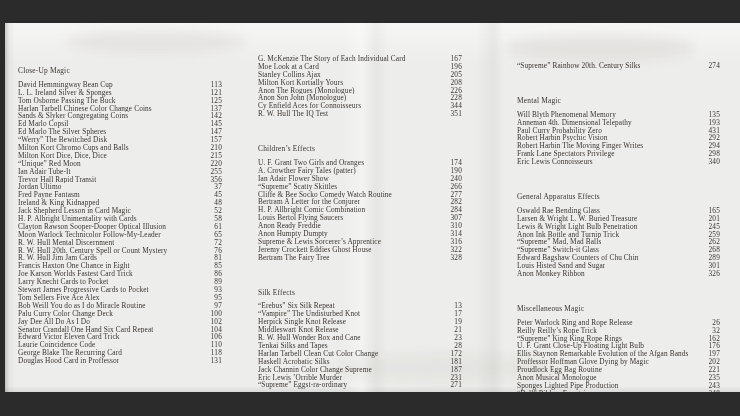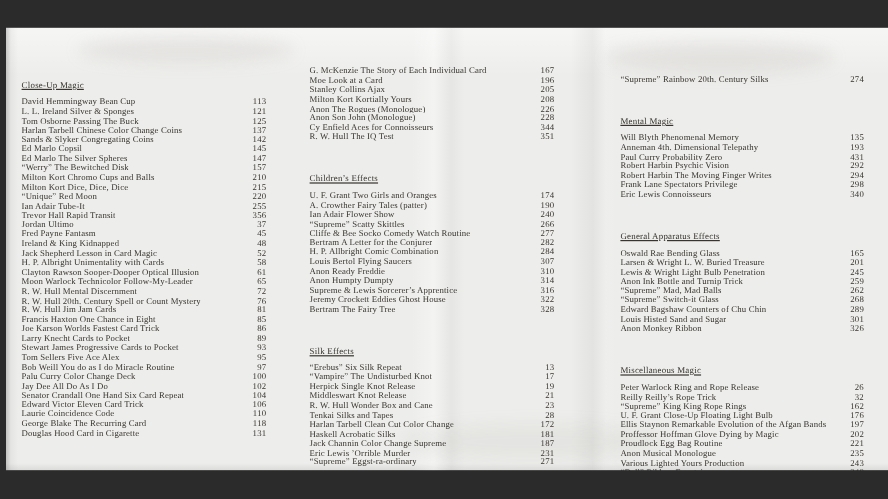--- a/index.html
+++ b/index.html
@@ -37,21 +37,21 @@
   #ghost-2{left:500px;top:12px;width:190px;height:26px;}
   #ghost-3{left:330px;top:330px;width:220px;height:30px;background:rgba(160,158,150,0.10);}
 
   .toc-col{position:absolute;color:var(--ink);}
   #col-left  {left:13px; top:44px; width:204px;}
   #col-mid   {left:253px;top:32px; width:204px;}
   #col-right {left:512px;top:39px; width:203px;}
 
   .toc-heading{
     font-size:7.4px;line-height:7.9px;height:7.9px;
-    letter-spacing:0.2px;margin:27px 0 6px 0;white-space:nowrap;text-decoration:underline;
+    letter-spacing:0.2px;margin:27px 0 6px 0;white-space:nowrap;
   }
   .toc-heading:first-child{margin-top:0;}
   .toc-row{
     display:flex;justify-content:space-between;align-items:baseline;
     font-size:7.3px;line-height:7.9px;height:7.9px;white-space:nowrap;
   }
   .toc-row .t{letter-spacing:0.12px;overflow:hidden;}
   .toc-row .p{letter-spacing:0.2px;padding-left:6px;}
 </style>
 </head>
@@ -199,21 +199,21 @@
         </div>
         <div class="toc-row">
           <span class="t">Laurie Coincidence Code</span>
           <span class="p">110</span>
         </div>
         <div class="toc-row">
           <span class="t">George Blake The Recurring Card</span>
           <span class="p">118</span>
         </div>
         <div class="toc-row">
-          <span class="t">Douglas Hood Card in Cigarette</span>
+          <span class="t">Douglas Hood Card in Proffessor</span>
           <span class="p">131</span>
         </div>
       </div>
 
     <div class="toc-col" id="col-mid">
         <div class="toc-row">
           <span class="t">G. McKenzie The Story of Each Individual Card</span>
           <span class="p">167</span>
         </div>
         <div class="toc-row">
@@ -442,21 +442,21 @@
         </div>
         <div class="toc-row">
           <span class="t">Proudlock Egg Bag Routine</span>
           <span class="p">221</span>
         </div>
         <div class="toc-row">
           <span class="t">Anon Musical Monologue</span>
           <span class="p">235</span>
         </div>
         <div class="toc-row">
-          <span class="t">Various Lighted Yours Production</span>
+          <span class="t">Sponges Lighted Pipe Production</span>
           <span class="p">243</span>
         </div>
         <div class="toc-row">
           <span class="t">“Dell” Ribbon Fountain</span>
           <span class="p">248</span>
         </div>
         <div class="toc-row">
           <span class="t">“Supreme” Staynon Rings</span>
           <span class="p">249</span>
         </div>

